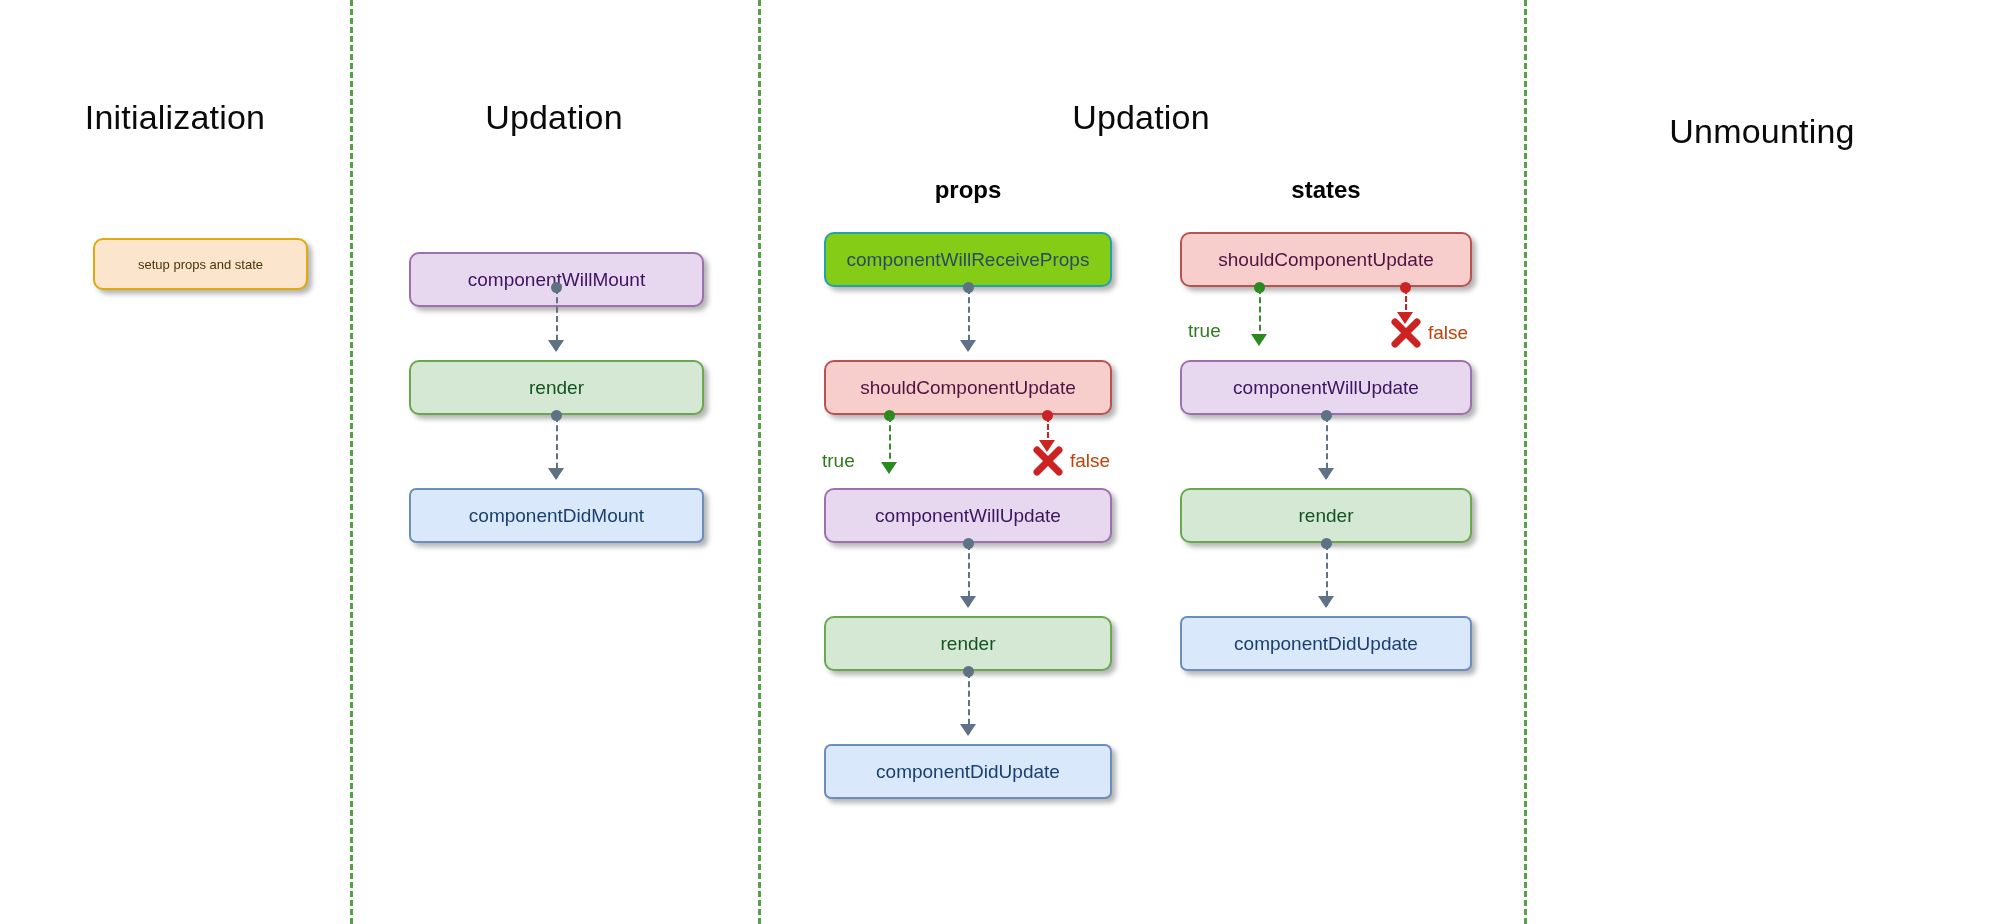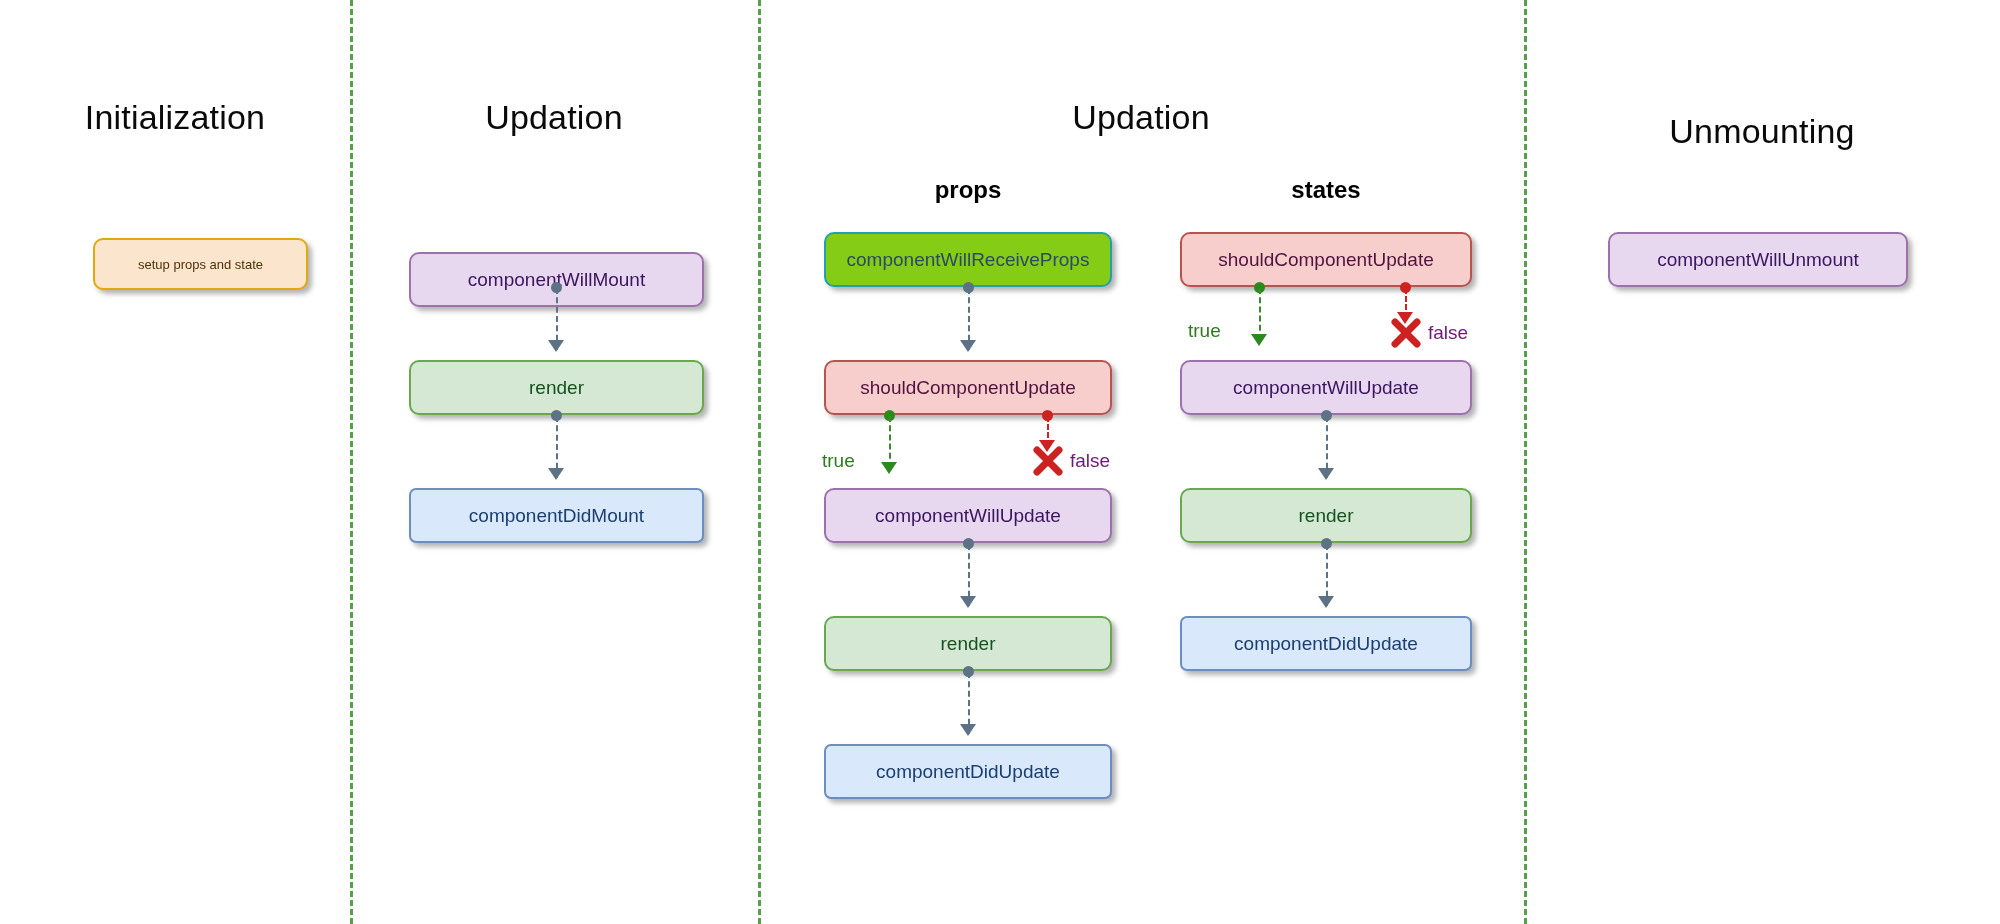--- a/index.html
+++ b/index.html
@@ -106,21 +106,21 @@
   .arrowhead.green { border-top: 12px solid #2a8a1e; }
   .arrowhead.red   { border-top: 12px solid #cc2222; }
 
   
   .branch-label {
     position: absolute;
     font-size: 19px;
     white-space: nowrap;
   }
   .branch-label.true  { color: #2f7a20; }
-  .branch-label.false { color: #701a75; text-align: center; }
+  .branch-label.false { color: #c2410c; text-align: center; }
 
   
   .x-mark {
     position: absolute;
     width: 34px;
     height: 34px;
   }
 </style>
 </head>
 <body>
@@ -205,15 +205,14 @@
   <div class="edge gray" style="left:1326px; top:416px; height:62px;"></div>
   <div class="arrowhead gray" style="left:1318px; top:468px;"></div>
 
   <div class="node n-green" style="left:1180px; top:488px; width:292px; height:55px;">render</div>
   <div class="dot gray" style="left:1321px; top:538px;"></div>
   <div class="edge gray" style="left:1326px; top:544px; height:62px;"></div>
   <div class="arrowhead gray" style="left:1318px; top:596px;"></div>
 
   <div class="node n-blue" style="left:1180px; top:616px; width:292px; height:55px;">componentDidUpdate</div>
 
-  <div class="node n-purple" style="left:1608px; top:232px; width:300px; height:55px;">componentWillUnmount</div>
 
 </div>
 
 </body></html>

